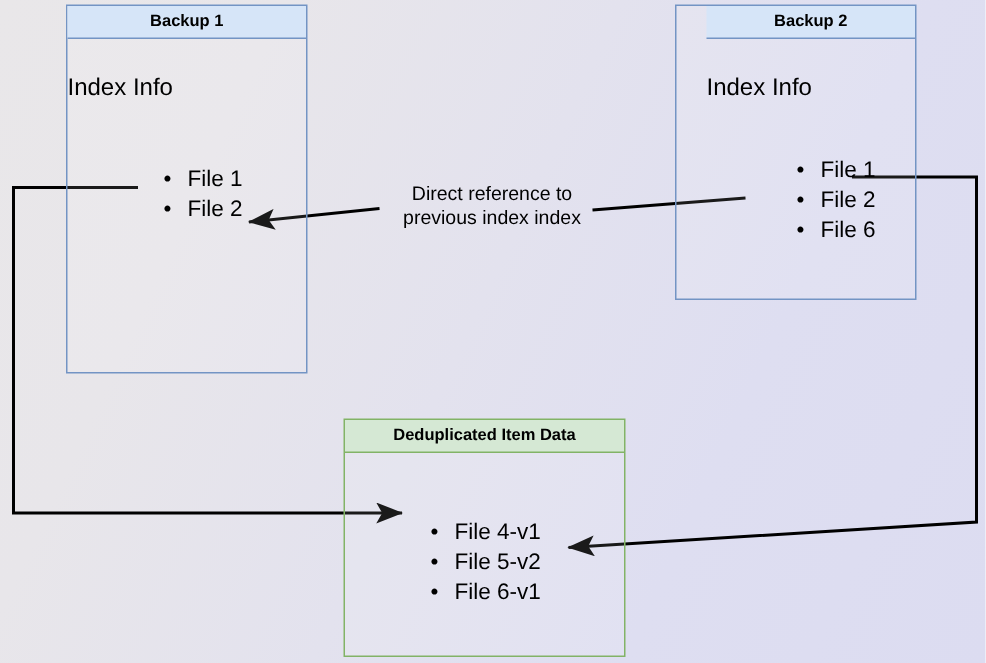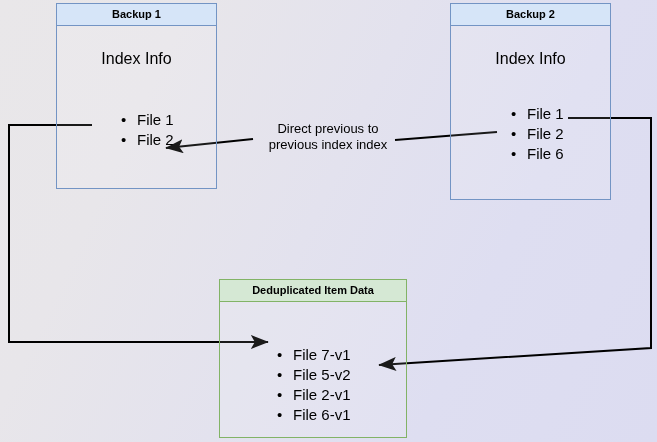--- a/index.html
+++ b/index.html
@@ -61,21 +61,20 @@
   }
   .box-body {
     position: relative;
     height: calc(100% - 22px);
   }
   .index-title {
     position: absolute;
     left: 0;
     right: 0;
     top: 24px;
-    text-align: center;
     font-size: 16px;
     color: #000;
   }
   .bullets {
     position: absolute;
     margin: 12px;
     padding: 0;
     list-style: none;
   }
   .bullets li {
@@ -122,53 +121,52 @@
     </defs>
 
     <path d="M 92,125 L 9,125 L 9,342 L 268,342" fill="none" stroke="#000" stroke-width="2" marker-end="url(#arrowhead)"></path>
 
     <path d="M 568,118 L 651,118 L 651,348 L 379,365" fill="none" stroke="#000" stroke-width="2" marker-end="url(#arrowhead)"></path>
 
     <path d="M 253,139 L 166,148" fill="none" stroke="#000" stroke-width="2" marker-end="url(#arrowhead)"></path>
     <path d="M 497,132 L 395,140" fill="none" stroke="#000" stroke-width="2"></path>
   </svg>
 
-  <div class="box box-blue" style="left:56px; top:3px; width:161px; height:186px;">
+  <div class="box box-blue" style="left:44px; top:3px; width:161px; height:246px;">
     <div class="box-header header-blue">Backup 1</div>
     <div class="box-body">
       <div class="index-title">Index Info</div>
       <ul class="bullets" id="b1-bullets">
         <li>File 1</li>
         <li>File 2</li>
       </ul>
     </div>
   </div>
 
-  <div class="box box-blue" style="left:450px; top:3px; width:161px; height:197px;">
+  <div class="box box-blue" style="left:450px; top:3px; width:161px; height:197px;padding-left:20px;">
     <div class="box-header header-blue">Backup 2</div>
     <div class="box-body">
       <div class="index-title">Index Info</div>
       <ul class="bullets" id="b2-bullets">
         <li>File 1</li>
         <li>File 2</li>
         <li>File 6</li>
       </ul>
     </div>
   </div>
 
-  <div class="box box-green" style="left:219px; top:279px; width:188px; height:159px;">
+  <div class="box box-green" style="left:229px; top:279px; width:188px; height:159px;">
     <div class="box-header header-green">Deduplicated Item Data</div>
     <div class="box-body">
       <ul class="bullets" id="dd-bullets">
-        <li>File 7-v1</li>
+        <li>File 4-v1</li>
         <li>File 5-v2</li>
-        <li>File 2-v1</li>
         <li>File 6-v1</li>
       </ul>
     </div>
   </div>
 
   <div class="center-label">
-    <span>Direct previous to</span>
+    <span>Direct reference to</span>
     <span>previous index index</span>
   </div>
 
 </div>
 
 </body></html>

